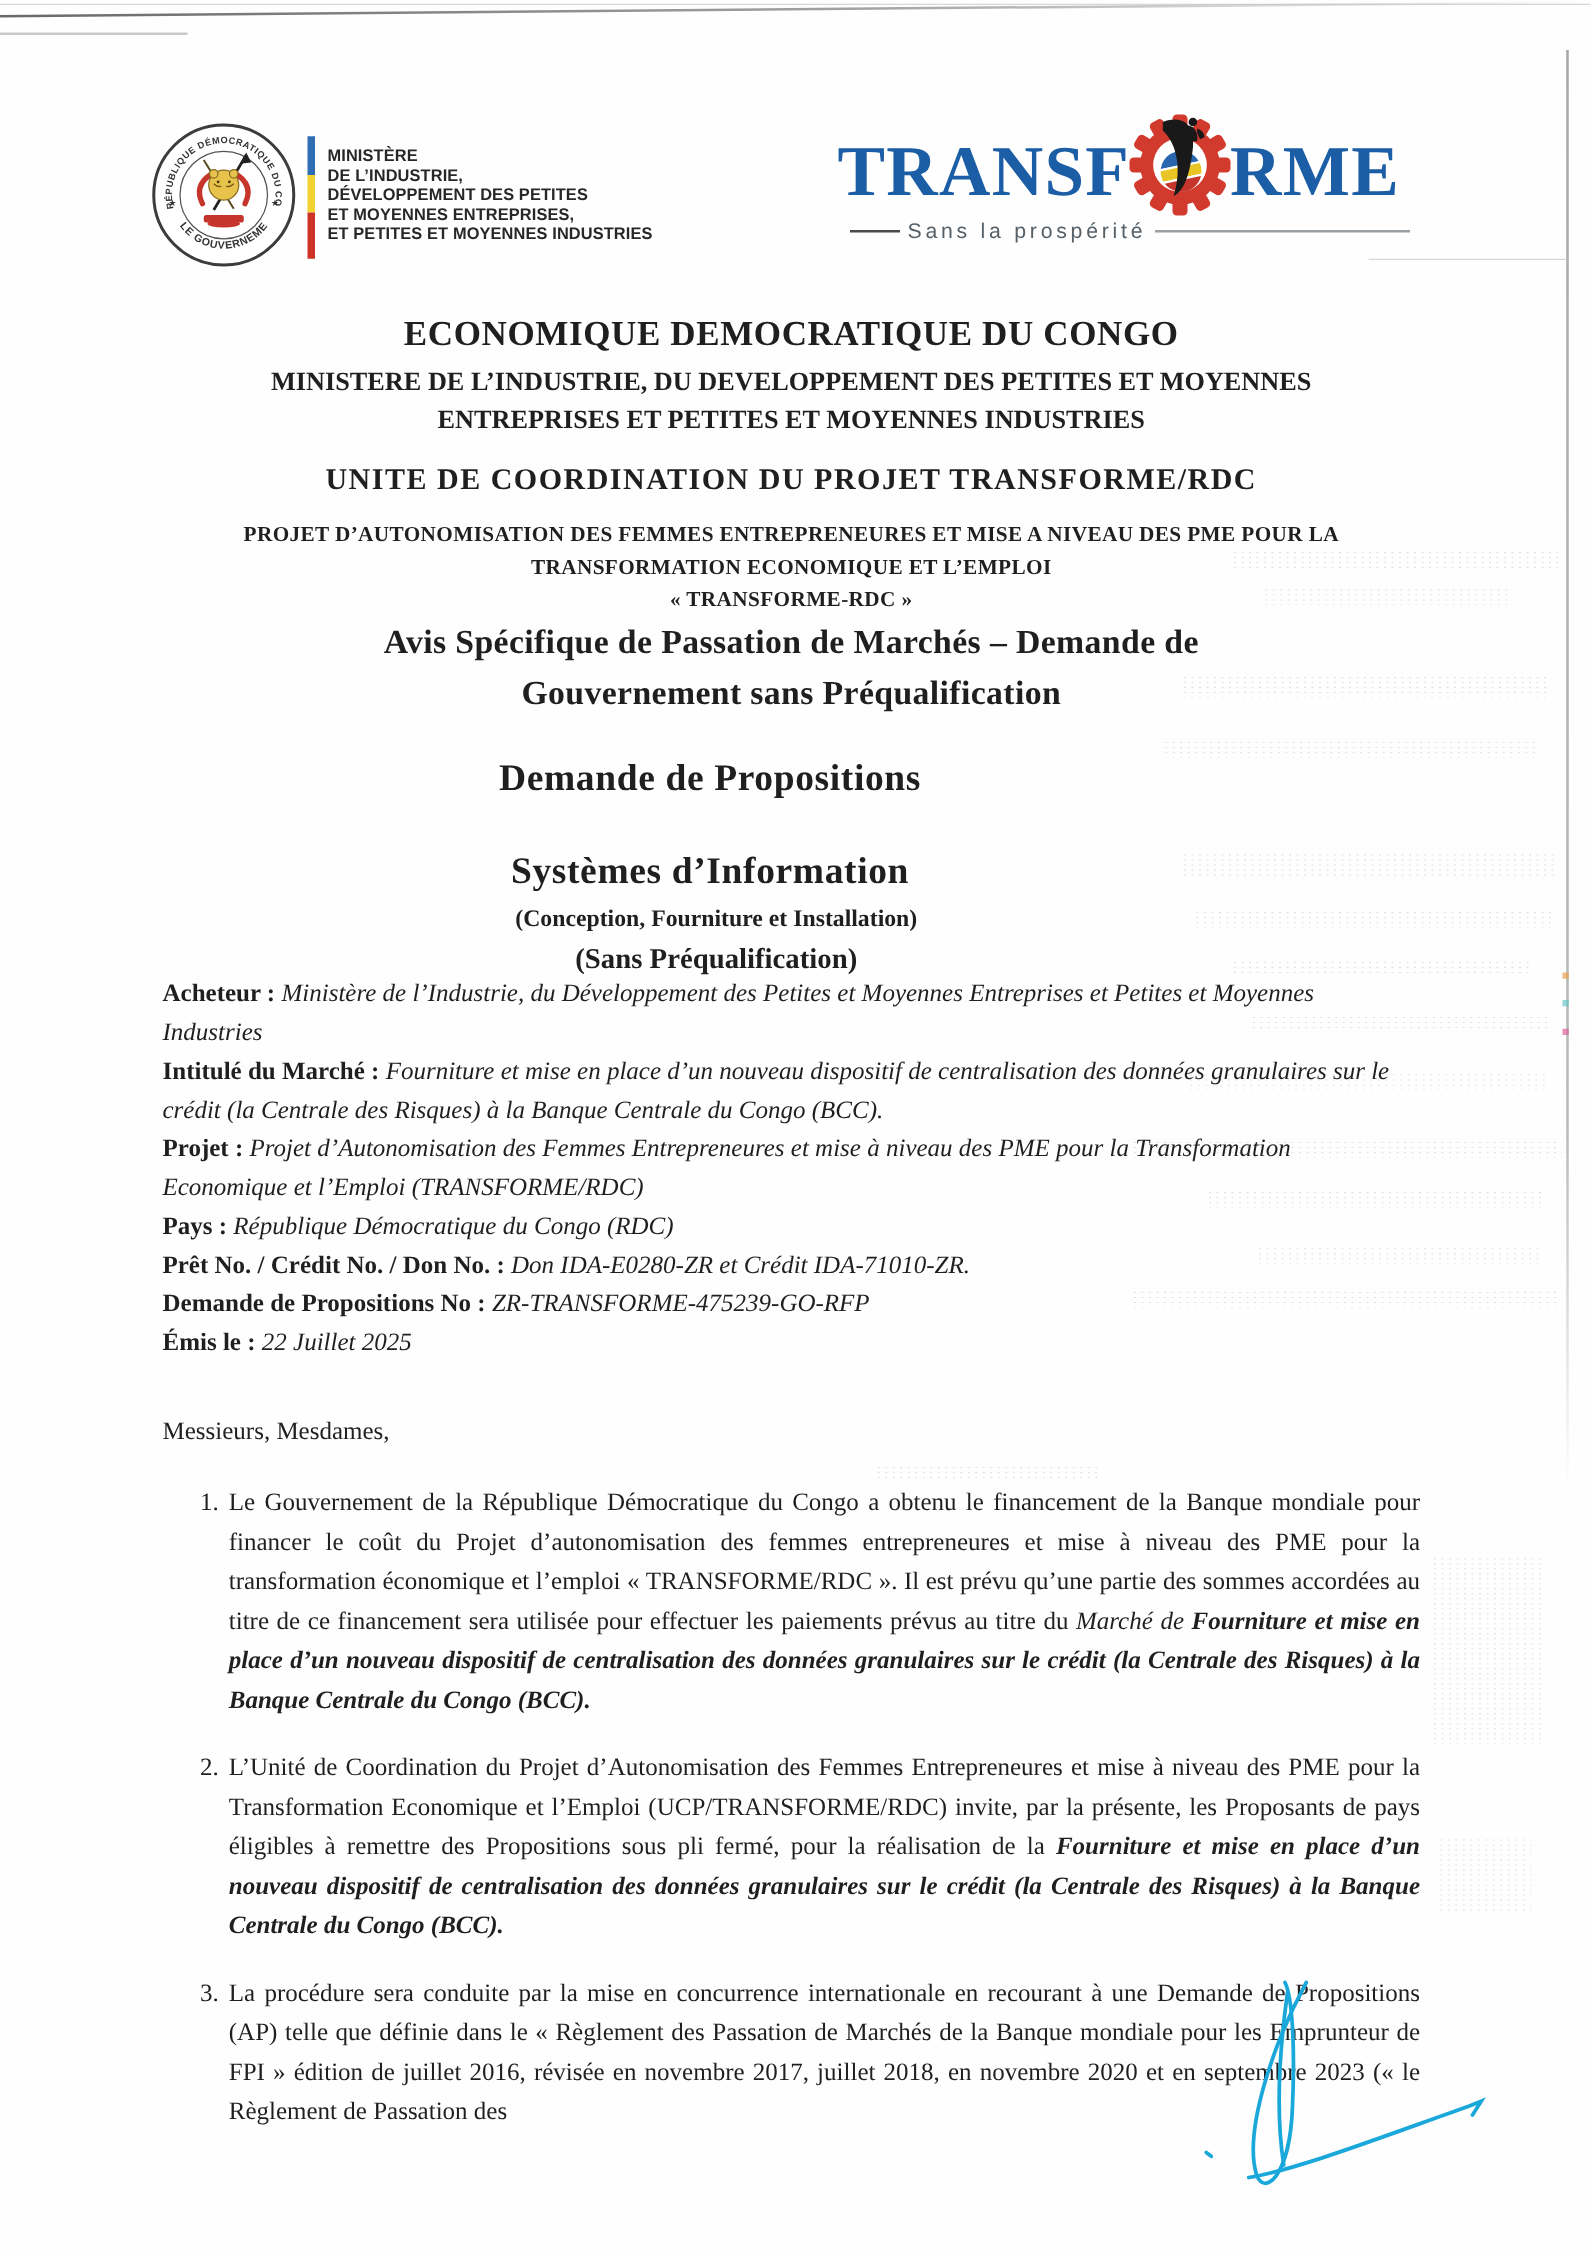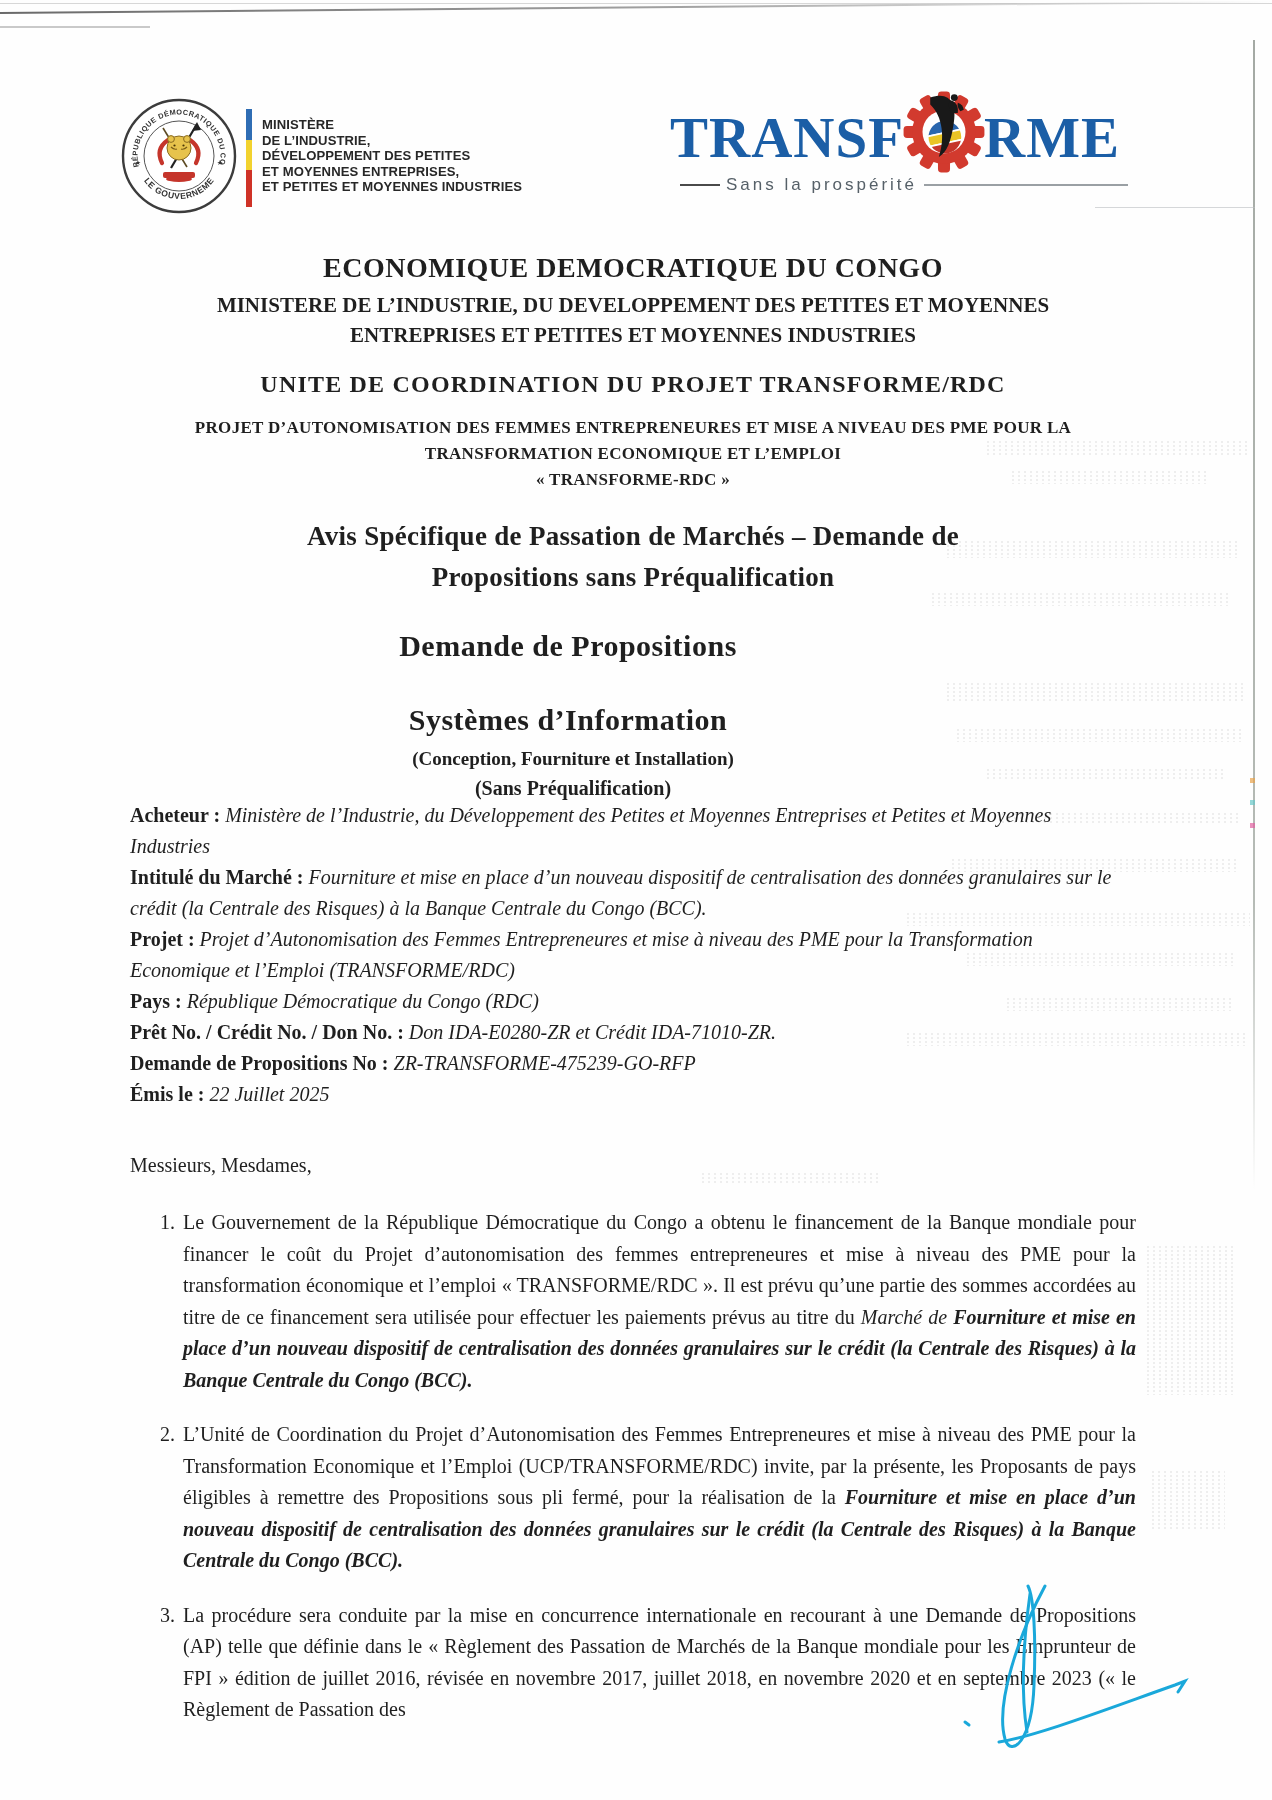--- a/index.html
+++ b/index.html
@@ -45,25 +45,25 @@
   .tl.long{flex:1;height:1.5px;background:#9aa0a4;}
   .tagline-text{font-family:"Liberation Sans",sans-serif;font-size:17px;color:var(--tagline);
     letter-spacing:3px;margin:0 7px 0 6px;white-space:nowrap;}
   .tagline-ext{position:absolute;left:977px;top:112px;width:160px;height:1px;background:#b9bdc0;opacity:.6;}
   
   .content{position:absolute;left:130px;top:252px;width:1006px;}
   .t-country{text-align:center;font-weight:700;font-size:28px;letter-spacing:.5px;margin:0;}
   .t-ministry{text-align:center;font-weight:700;font-size:21px;line-height:29.5px;margin-top:7px;}
   .t-unit{text-align:center;font-weight:700;font-size:24px;letter-spacing:1.2px;margin-top:21px;}
   .t-project{text-align:center;font-weight:700;font-size:17px;line-height:26px;margin-top:17px;letter-spacing:.3px;}
-  .t-notice{text-align:center;font-weight:700;font-size:27px;line-height:41px;margin-top:23px;letter-spacing:.3px;}
+  .t-notice{text-align:center;font-weight:700;font-size:27px;line-height:41px;letter-spacing:.3px;}
   .t-rfp{text-align:center;font-weight:700;font-size:30px;margin-top:31px;padding-right:130px;letter-spacing:.5px;}
   .t-subject{text-align:center;font-weight:700;font-size:30px;margin-top:40px;padding-right:130px;letter-spacing:.5px;}
   .t-sub1{text-align:center;font-weight:700;font-size:19px;margin-top:11px;padding-right:120px;}
-  .t-sub2{text-align:center;font-weight:700;font-size:20px;margin-top:7px;padding-right:120px;}
+  .t-sub2{text-align:center;font-weight:700;font-size:23px;margin-top:7px;padding-right:120px;}
   .details{font-size:20px;line-height:31px;}
   .details p{margin:0;}
   .lbl{font-weight:700;}
   .val{font-style:italic;}
   .salutation{margin-top:44px;font-size:20px;}
   .paras{margin-top:30px;}
   .para{display:flex;margin-bottom:23px;font-size:20px;line-height:31.5px;}
   .para .num{width:53px;flex:none;padding-left:30px;box-sizing:border-box;}
   .para .ptext{flex:1;text-align:justify;}
   .lead{font-style:italic;}
@@ -188,21 +188,21 @@
       <div>ENTREPRISES ET PETITES ET MOYENNES INDUSTRIES</div>
     </div>
     <div class="t-unit">UNITE DE COORDINATION DU PROJET TRANSFORME/RDC</div>
     <div class="t-project">
       <div>PROJET D’AUTONOMISATION DES FEMMES ENTREPRENEURES ET MISE A NIVEAU DES PME POUR LA</div>
       <div>TRANSFORMATION ECONOMIQUE ET L’EMPLOI</div>
       <div>« TRANSFORME-RDC »</div>
     </div>
     <div class="t-notice">
       <div>Avis Spécifique de Passation de Marchés – Demande de</div>
-      <div>Propositions sans Préqualification</div>
+      <div>Gouvernement sans Préqualification</div>
     </div>
     <div class="t-rfp">Demande de Propositions</div>
     <div class="t-subject">Systèmes d’Information</div>
     <div class="t-sub1">(Conception, Fourniture et Installation)</div>
     <div class="t-sub2">(Sans Préqualification)</div>
 
     <section class="details">
       <p><span class="lbl">Acheteur :</span> <span class="val">Ministère de l’Industrie, du Développement des Petites et Moyennes Entreprises et Petites et Moyennes Industries</span></p>
       <p><span class="lbl">Intitulé du Marché :</span> <span class="val">Fourniture et mise en place d’un nouveau dispositif de centralisation des données granulaires sur le crédit (la Centrale des Risques) à la Banque Centrale du Congo (BCC).</span></p>
       <p><span class="lbl">Projet :</span> <span class="val">Projet d’Autonomisation des Femmes Entrepreneures et mise à niveau des PME pour la Transformation Economique et l’Emploi (TRANSFORME/RDC)</span></p>

